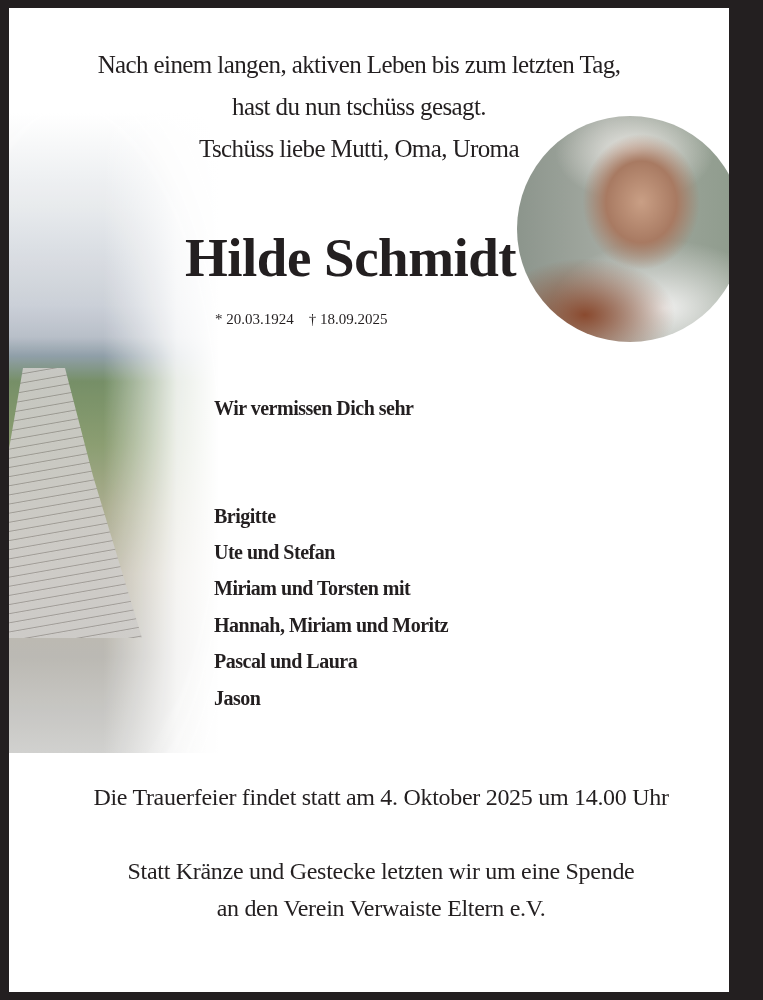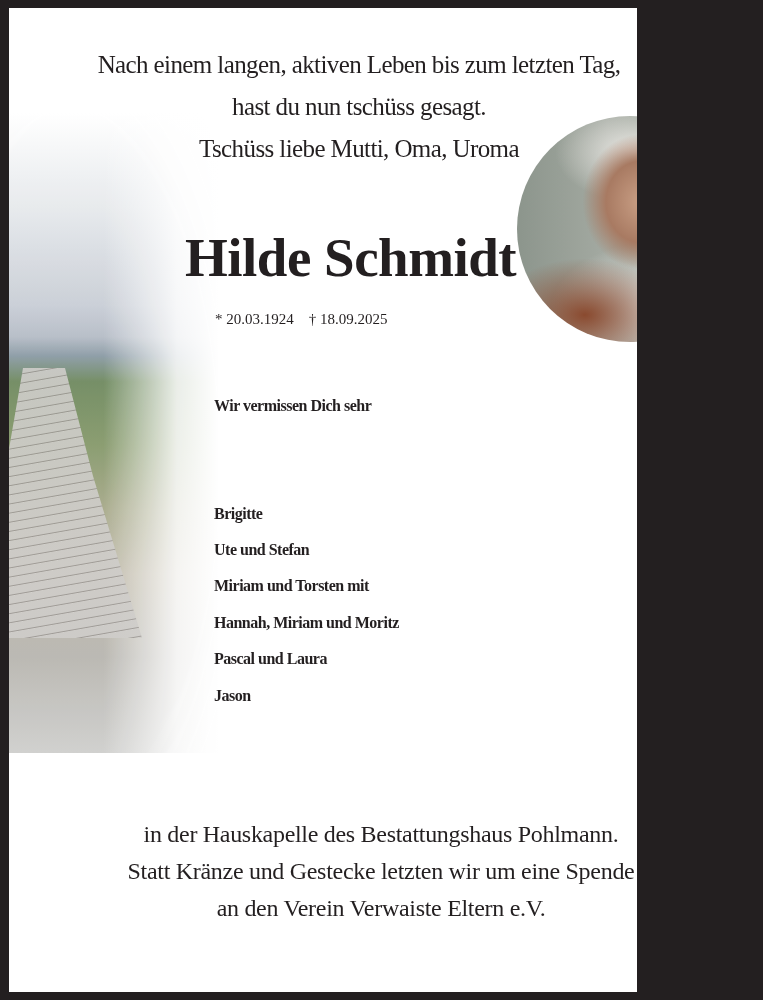--- a/index.html
+++ b/index.html
@@ -1,18 +1,18 @@
 <!DOCTYPE html>
 <html><head>
   <meta charset="utf-8">
   <style>
     html, body { margin: 0; padding: 0; background: #231f20; }
     body { width: 763px; height: 1000px; position: relative; overflow: hidden; }
     .page {
-      position: absolute; left: 9px; top: 8px; width: 628px; height: 984px;
+      position: absolute; left: 9px; top: 8px; width: 720px; height: 984px;
       background: #ffffff; overflow: hidden;
       font-family: "Liberation Serif", "DejaVu Serif", serif; color: #231f20;
     }
     .landscape {
       position: absolute; left: 0; top: 105px; width: 210px; height: 640px;
       background:
         linear-gradient(to right, rgba(255,255,255,0) 0%, rgba(255,255,255,0) 45%, rgba(255,255,255,0.85) 80%, #fff 100%),
         linear-gradient(to bottom, #ffffff 0%, #e6e9ec 15%, #c9ced6 30%, #b5bcc6 35%, #8a9aa4 38%, #6f8a5f 42%, #86996b 52%, #a7a98a 62%, #bdb7a6 72%, #b8b6b0 85%, #cfcfcd 100%);
       -webkit-mask-image: radial-gradient(ellipse 120% 95% at 30% 55%, #000 55%, transparent 100%);
               mask-image: radial-gradient(ellipse 120% 95% at 30% 55%, #000 55%, transparent 100%);
@@ -32,21 +32,21 @@
     .dates { position: absolute; left: 206px; top: 303px; font-size: 15px; white-space: pre; }
     .photo {
       position: absolute; left: 508px; top: 108px; width: 226px; height: 226px; border-radius: 50%;
       background:
         radial-gradient(ellipse 26% 30% at 55% 38%, #c99f85 0%, #a87a62 60%, rgba(168,122,98,0) 100%),
         radial-gradient(ellipse 35% 22% at 52% 16%, #eceae6 0%, rgba(236,234,230,0) 100%),
         radial-gradient(ellipse 40% 25% at 30% 88%, #8a4a2f 0%, rgba(138,74,47,0) 100%),
         radial-gradient(ellipse 50% 30% at 65% 85%, #efefee 0%, rgba(239,239,238,0) 100%),
         linear-gradient(to right, #8c958c 0%, #a4aaa2 40%, #8e9b8c 100%);
     }
-    .family { position: absolute; left: 205px; font-size: 16px; font-weight: bold; letter-spacing: -0.5px; line-height: 1; }
+    .family { position: absolute; left: 205px; font-size: 20px; font-weight: bold; letter-spacing: -0.5px; line-height: 1; }
     .closing { position: absolute; left: 0; width: 744px; text-align: center; font-size: 24px; line-height: 1; letter-spacing: -0.3px; }
   </style>
 </head>
 <body>
 
 <div class="page">
   <div class="landscape"></div>
   <div class="path"></div>
 
   <div class="intro l1">Nach einem langen, aktiven Leben bis zum letzten Tag,</div>
@@ -59,16 +59,16 @@
   <div class="dates">* 20.03.1924    † 18.09.2025</div>
 
   <div class="family" style="top:390px">Wir vermissen Dich sehr</div>
   <div class="family" style="top:498px">Brigitte</div>
   <div class="family" style="top:534px">Ute und Stefan</div>
   <div class="family" style="top:570px">Miriam und Torsten mit</div>
   <div class="family" style="top:607px">Hannah, Miriam und Moritz</div>
   <div class="family" style="top:643px">Pascal und Laura</div>
   <div class="family" style="top:680px">Jason</div>
 
-  <div class="closing" style="top:814px">in der Hauskapelle des Bestattungshaus Pohlmann.</div>
+  <div class="closing" style="top:777px">Die Trauerfeier findet statt am 4. Oktober 2025 um 14.00 Uhr</div>
   <div class="closing" style="top:851px">Statt Kränze und Gestecke letzten wir um eine Spende</div>
   <div class="closing" style="top:888px">an den Verein Verwaiste Eltern e.V.</div>
 </div>
 
 </body></html>

